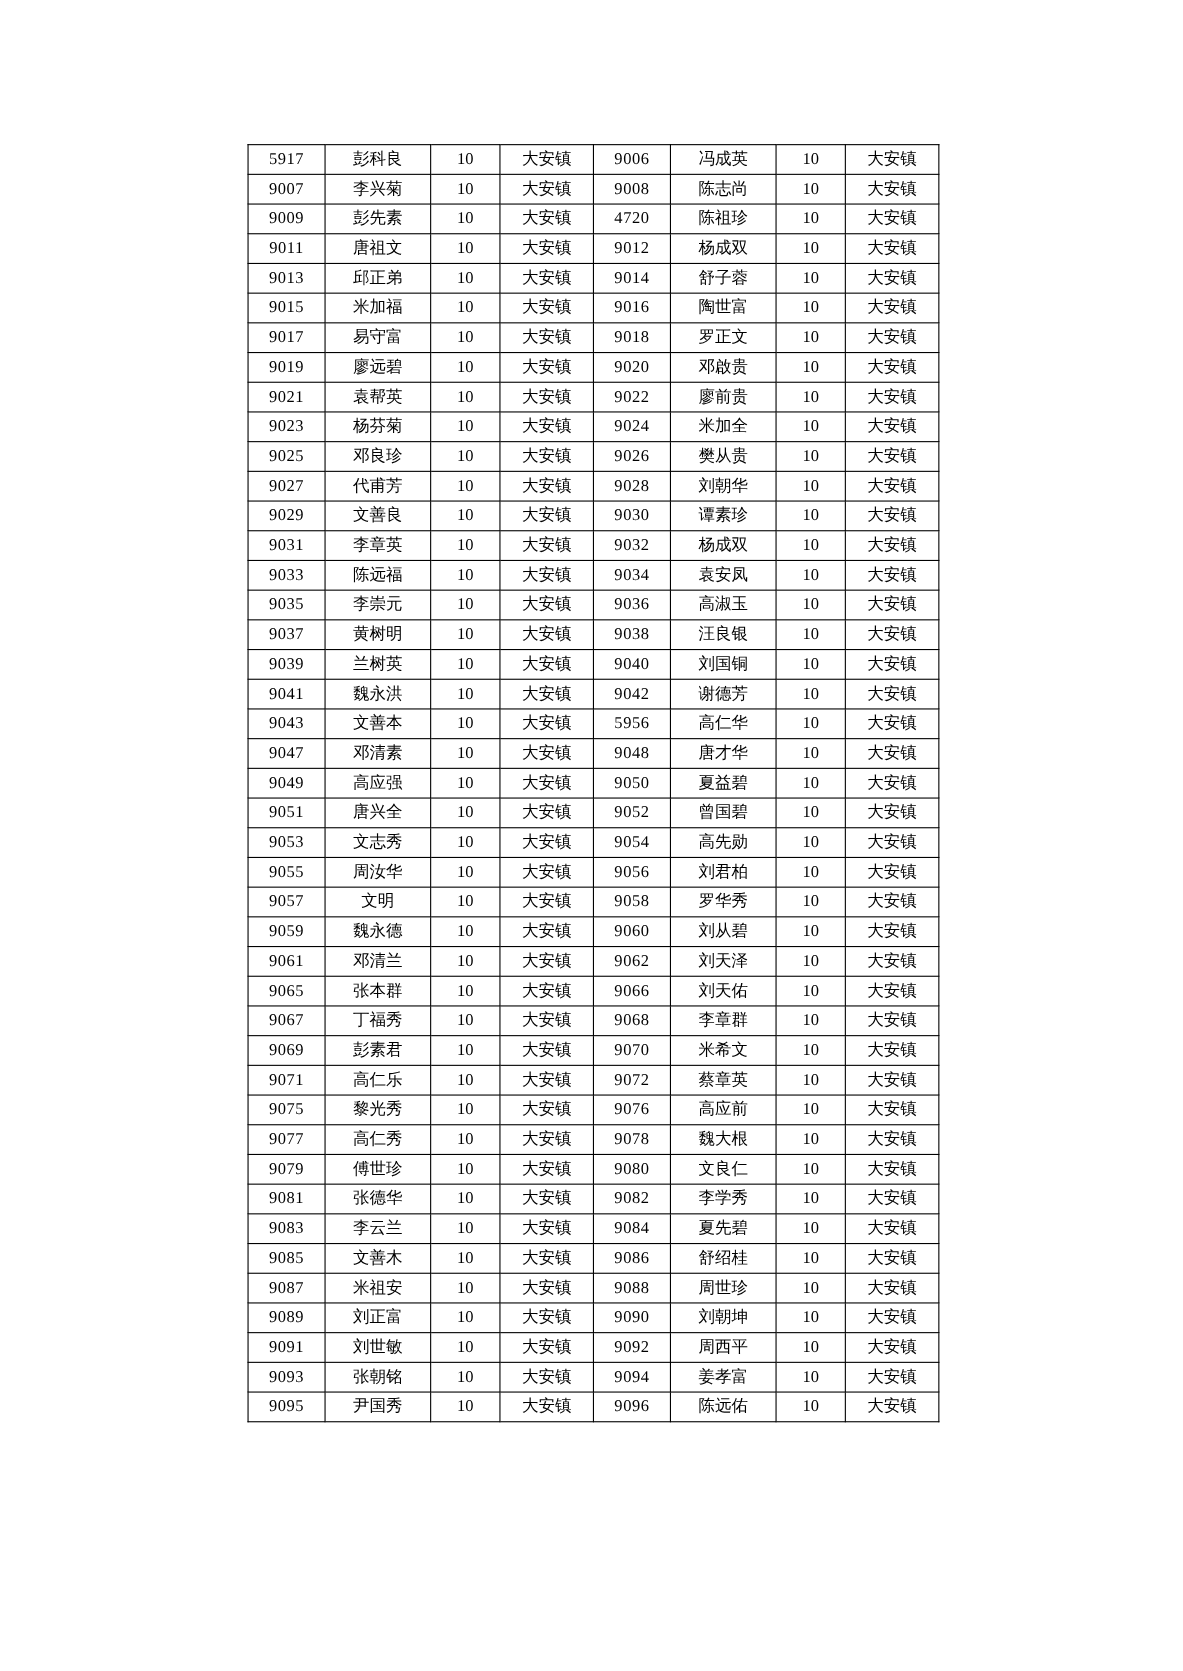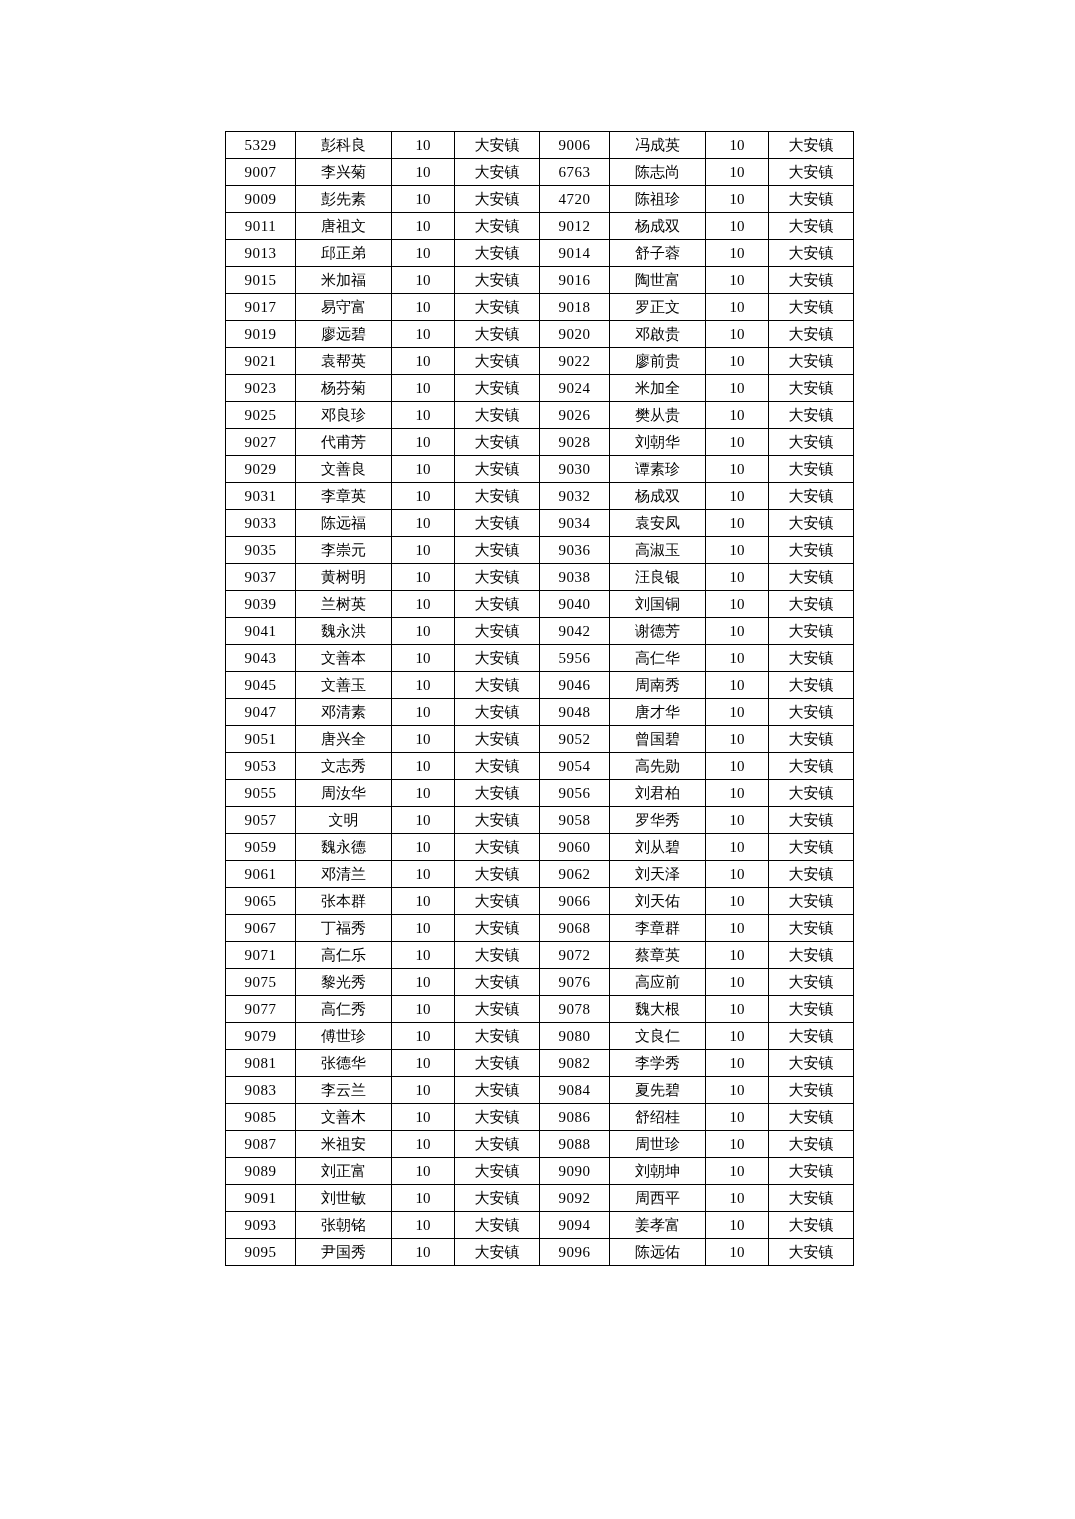--- a/index.html
+++ b/index.html
@@ -44,35 +44,35 @@
   td.c-val  { width: 62px;  }
   td.c-town { width: 84px;  font-size: 14px; }
 </style>
 </head>
 <body>
 
 <div class="page">
   <table class="roster">
     <tbody>
         <tr>
-          <td class="c-id">5329</td>
+          <td class="c-id">5917</td>
           <td class="c-name">彭科良</td>
           <td class="c-val">10</td>
           <td class="c-town">大安镇</td>
           <td class="c-id">9006</td>
           <td class="c-name">冯成英</td>
           <td class="c-val">10</td>
           <td class="c-town">大安镇</td>
         </tr>
         <tr>
           <td class="c-id">9007</td>
           <td class="c-name">李兴菊</td>
           <td class="c-val">10</td>
           <td class="c-town">大安镇</td>
-          <td class="c-id">6763</td>
+          <td class="c-id">9008</td>
           <td class="c-name">陈志尚</td>
           <td class="c-val">10</td>
           <td class="c-town">大安镇</td>
         </tr>
         <tr>
           <td class="c-id">9009</td>
           <td class="c-name">彭先素</td>
           <td class="c-val">10</td>
           <td class="c-town">大安镇</td>
           <td class="c-id">4720</td>
@@ -244,40 +244,40 @@
           <td class="c-id">9043</td>
           <td class="c-name">文善本</td>
           <td class="c-val">10</td>
           <td class="c-town">大安镇</td>
           <td class="c-id">5956</td>
           <td class="c-name">高仁华</td>
           <td class="c-val">10</td>
           <td class="c-town">大安镇</td>
         </tr>
         <tr>
-          <td class="c-id">9045</td>
-          <td class="c-name">文善玉</td>
-          <td class="c-val">10</td>
-          <td class="c-town">大安镇</td>
-          <td class="c-id">9046</td>
-          <td class="c-name">周南秀</td>
-          <td class="c-val">10</td>
-          <td class="c-town">大安镇</td>
-        </tr>
-        <tr>
           <td class="c-id">9047</td>
           <td class="c-name">邓清素</td>
           <td class="c-val">10</td>
           <td class="c-town">大安镇</td>
           <td class="c-id">9048</td>
           <td class="c-name">唐才华</td>
           <td class="c-val">10</td>
           <td class="c-town">大安镇</td>
         </tr>
         <tr>
+          <td class="c-id">9049</td>
+          <td class="c-name">高应强</td>
+          <td class="c-val">10</td>
+          <td class="c-town">大安镇</td>
+          <td class="c-id">9050</td>
+          <td class="c-name">夏益碧</td>
+          <td class="c-val">10</td>
+          <td class="c-town">大安镇</td>
+        </tr>
+        <tr>
           <td class="c-id">9051</td>
           <td class="c-name">唐兴全</td>
           <td class="c-val">10</td>
           <td class="c-town">大安镇</td>
           <td class="c-id">9052</td>
           <td class="c-name">曾国碧</td>
           <td class="c-val">10</td>
           <td class="c-town">大安镇</td>
         </tr>
         <tr>
@@ -340,20 +340,30 @@
           <td class="c-val">10</td>
           <td class="c-town">大安镇</td>
         </tr>
         <tr>
           <td class="c-id">9067</td>
           <td class="c-name">丁福秀</td>
           <td class="c-val">10</td>
           <td class="c-town">大安镇</td>
           <td class="c-id">9068</td>
           <td class="c-name">李章群</td>
+          <td class="c-val">10</td>
+          <td class="c-town">大安镇</td>
+        </tr>
+        <tr>
+          <td class="c-id">9069</td>
+          <td class="c-name">彭素君</td>
+          <td class="c-val">10</td>
+          <td class="c-town">大安镇</td>
+          <td class="c-id">9070</td>
+          <td class="c-name">米希文</td>
           <td class="c-val">10</td>
           <td class="c-town">大安镇</td>
         </tr>
         <tr>
           <td class="c-id">9071</td>
           <td class="c-name">高仁乐</td>
           <td class="c-val">10</td>
           <td class="c-town">大安镇</td>
           <td class="c-id">9072</td>
           <td class="c-name">蔡章英</td>

